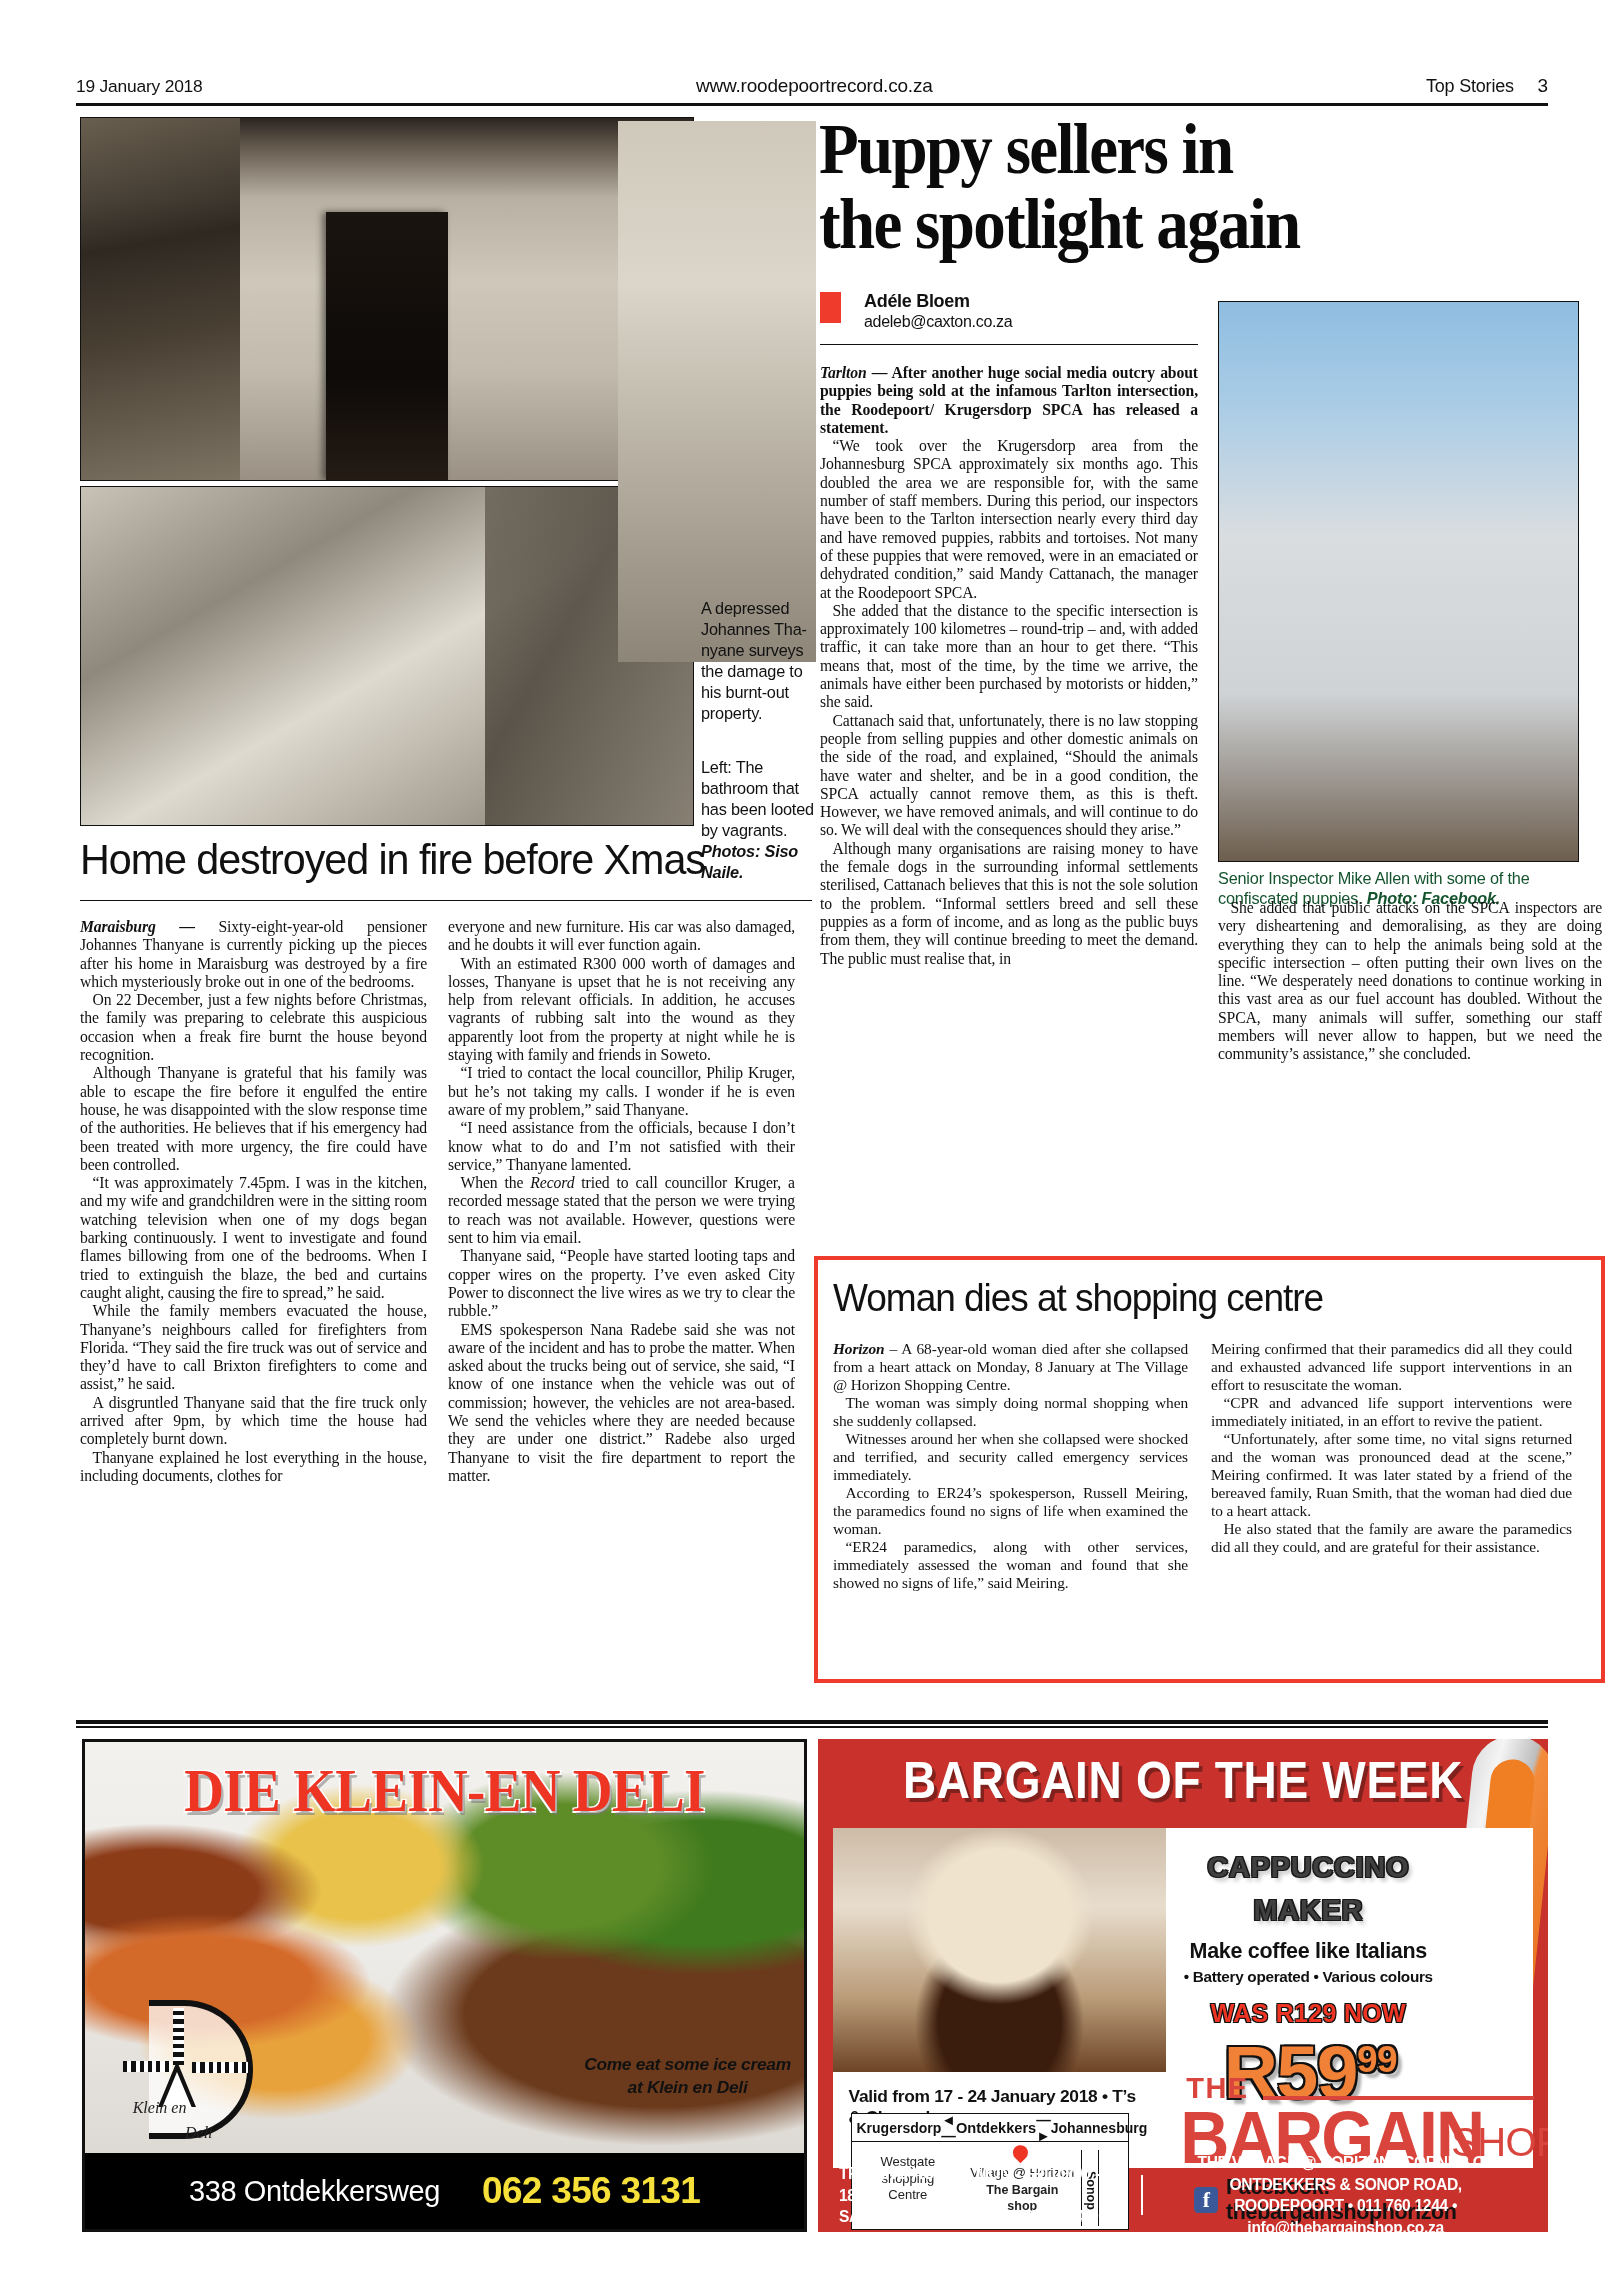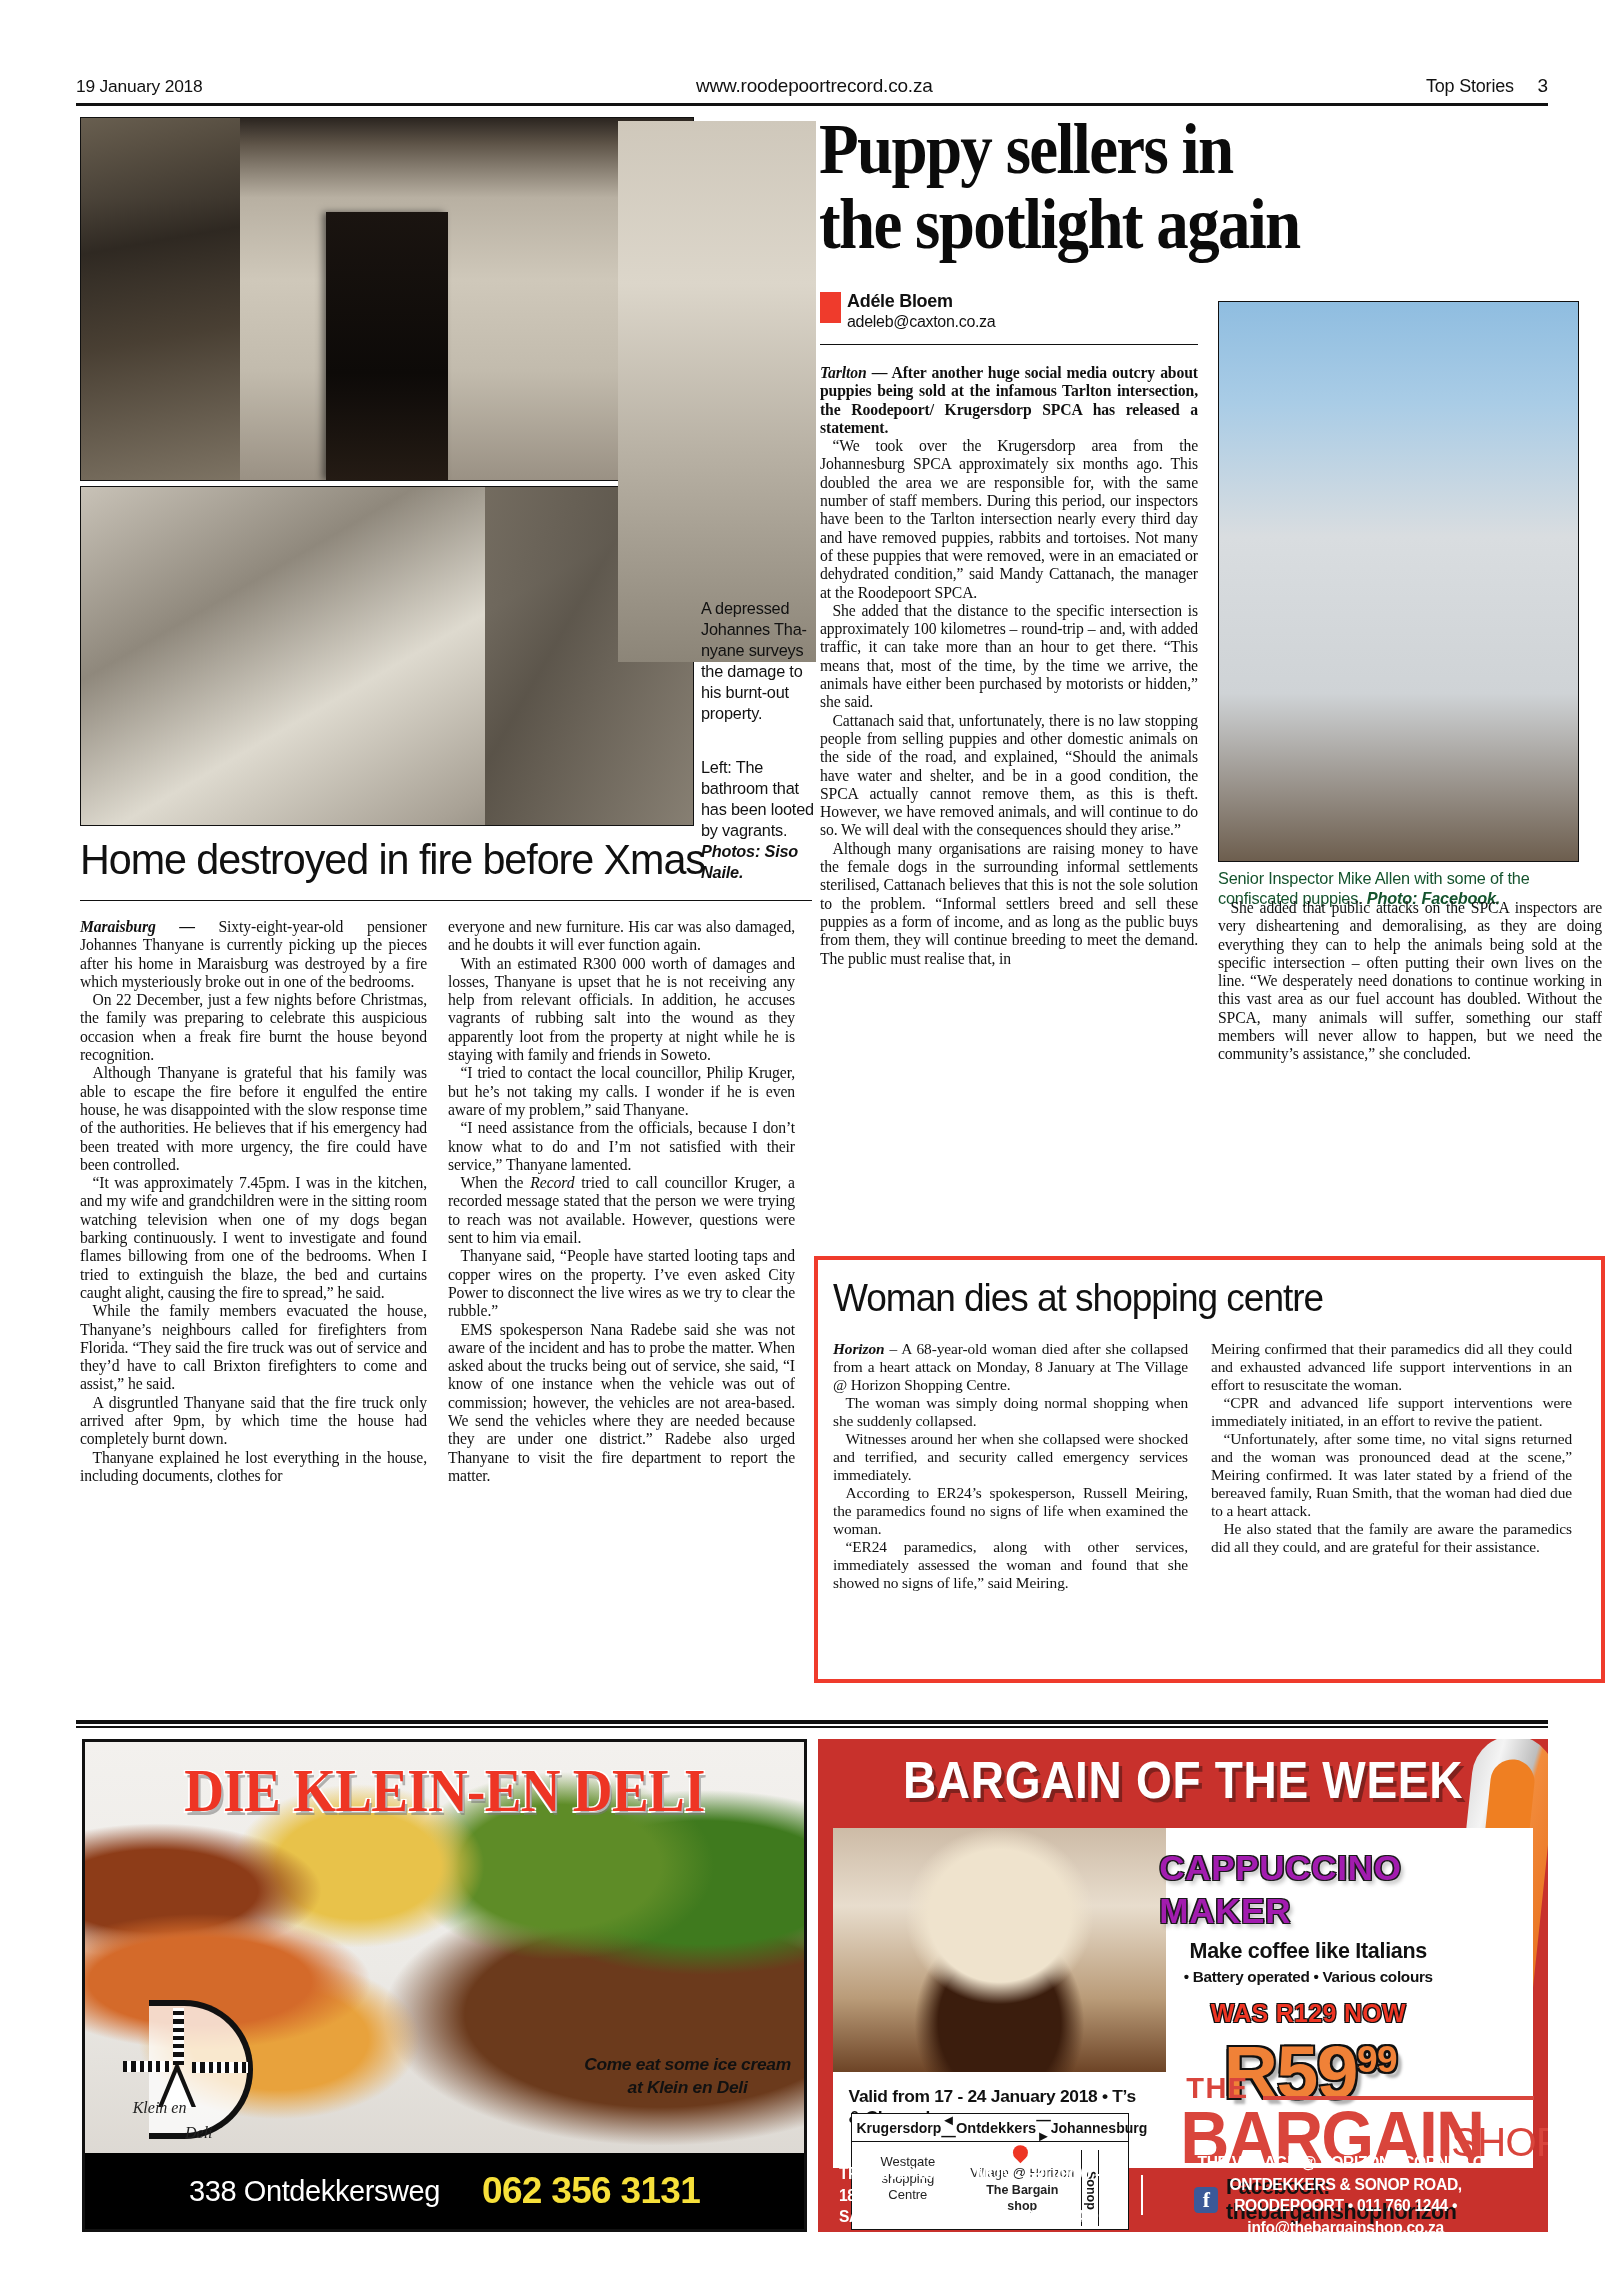--- a/index.html
+++ b/index.html
@@ -121,21 +121,21 @@
     position:absolute; left:819px; top:111px; width:736px;
     font-family:"Liberation Serif", serif;
     font-weight:bold; font-size:65px; line-height:67px;
     letter-spacing:-1.7px; color:#0b0b0b;
     transform: scaleY(1.12); transform-origin: left top;
   }
 
   
   .byline {
     position:absolute; left:820px; top:291px; width:378px;
-    display:flex; align-items:flex-start; gap:6px;
+    display:flex; align-items:flex-start; gap:23px;
     font-family:"Liberation Sans", sans-serif;
   }
   .byline-swatch { width:21px; height:30.5px; background:#ef3b2c; flex:0 0 auto; margin-top:1.4px;}
   .byline-name { font-size:18px; font-weight:bold; color:#111; line-height:21px; letter-spacing:-0.3px;}
   .byline-mail { font-size:16px; color:#111; line-height:20px; letter-spacing:-0.3px;}
   .byline-rule { position:absolute; left:820px; top:344px; width:378px; height:1.4px; background:#111; }
 
   .col-p1 { left:820px; top:364px; width:378px; }
   .col-p2 { left:1218px; top:899px; width:384px; }
 
@@ -261,23 +261,23 @@
   }
   .bg-coffee {
     position:absolute; left:0; top:0; width:333px; height:244px;
     background:
       radial-gradient(ellipse at 50% 36%, #efe3cd 0 30%, rgba(239,227,205,0) 40%),
       radial-gradient(ellipse at 50% 38%, #c98a52 0 17%, rgba(201,138,82,0) 26%),
       radial-gradient(ellipse at 50% 80%, #3b1d0d 0 26%, rgba(59,29,13,0) 36%),
       linear-gradient(180deg,#cdbba6 0%,#e8ddcd 32%,#b99b78 70%,#6d4426 100%);
   }
   .bg-prodname {
-    position:absolute; left:326px; top:18px; width:298px; 
-    font-family:"Liberation Sans", sans-serif; font-weight:bold; font-size:35px;
-    line-height:43px; color:#a21caf; letter-spacing:0.7px;
+    position:absolute; left:326px; top:18px; width:298px; text-align:center;
+    font-family:"Liberation Sans", sans-serif; font-weight:bold; font-size:29px;
+    line-height:43px; color:#404040; letter-spacing:0.7px;
     text-shadow: -1.4px -1.4px 0 #1a1a1a, 1.4px -1.4px 0 #1a1a1a, -1.4px 1.4px 0 #1a1a1a, 1.4px 1.4px 0 #1a1a1a, 3.5px 3.5px 4.2px rgba(0,0,0,.25);
   }
   .bg-tag {
     position:absolute; left:326px; top:111px; width:298px; text-align:center;
     font-family:"Liberation Sans", sans-serif; font-weight:bold; font-size:21.5px; color:#111;
     letter-spacing:-0.3px;
   }
   .bg-bullets {
     position:absolute; left:326px; top:140px; width:298px; text-align:center;
     font-family:"Liberation Sans", sans-serif; font-weight:bold; font-size:15.3px; color:#111;

